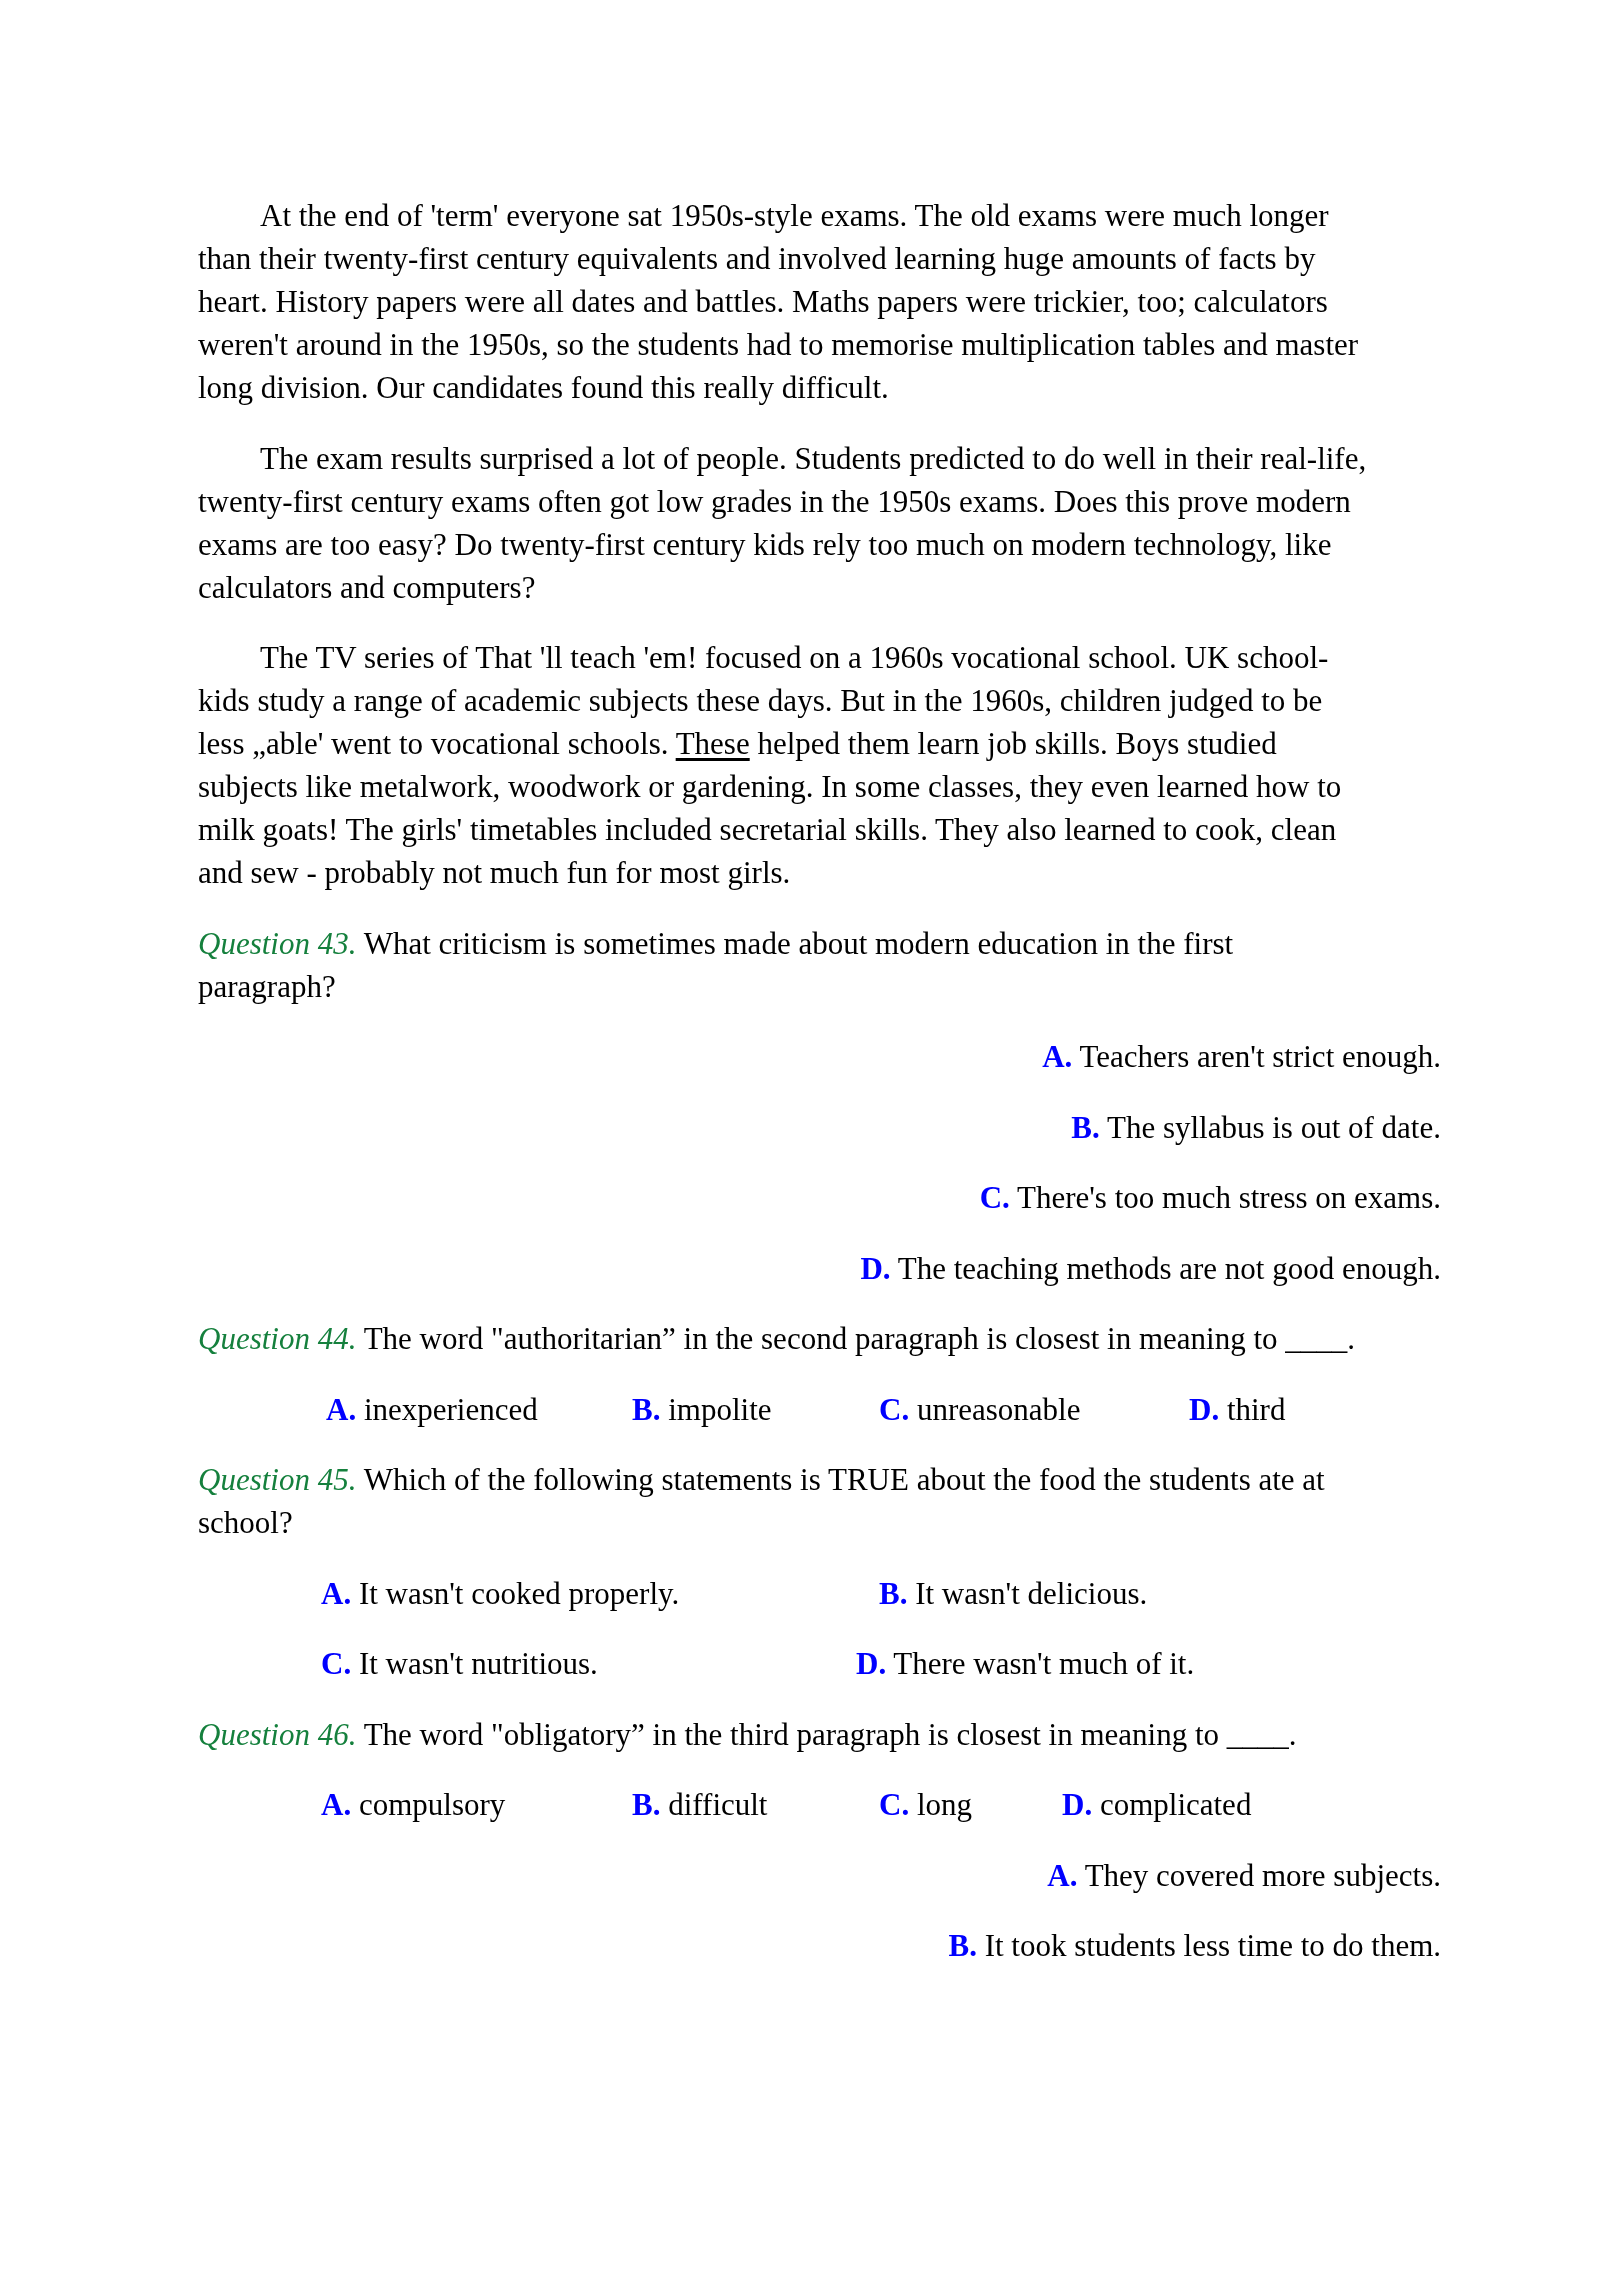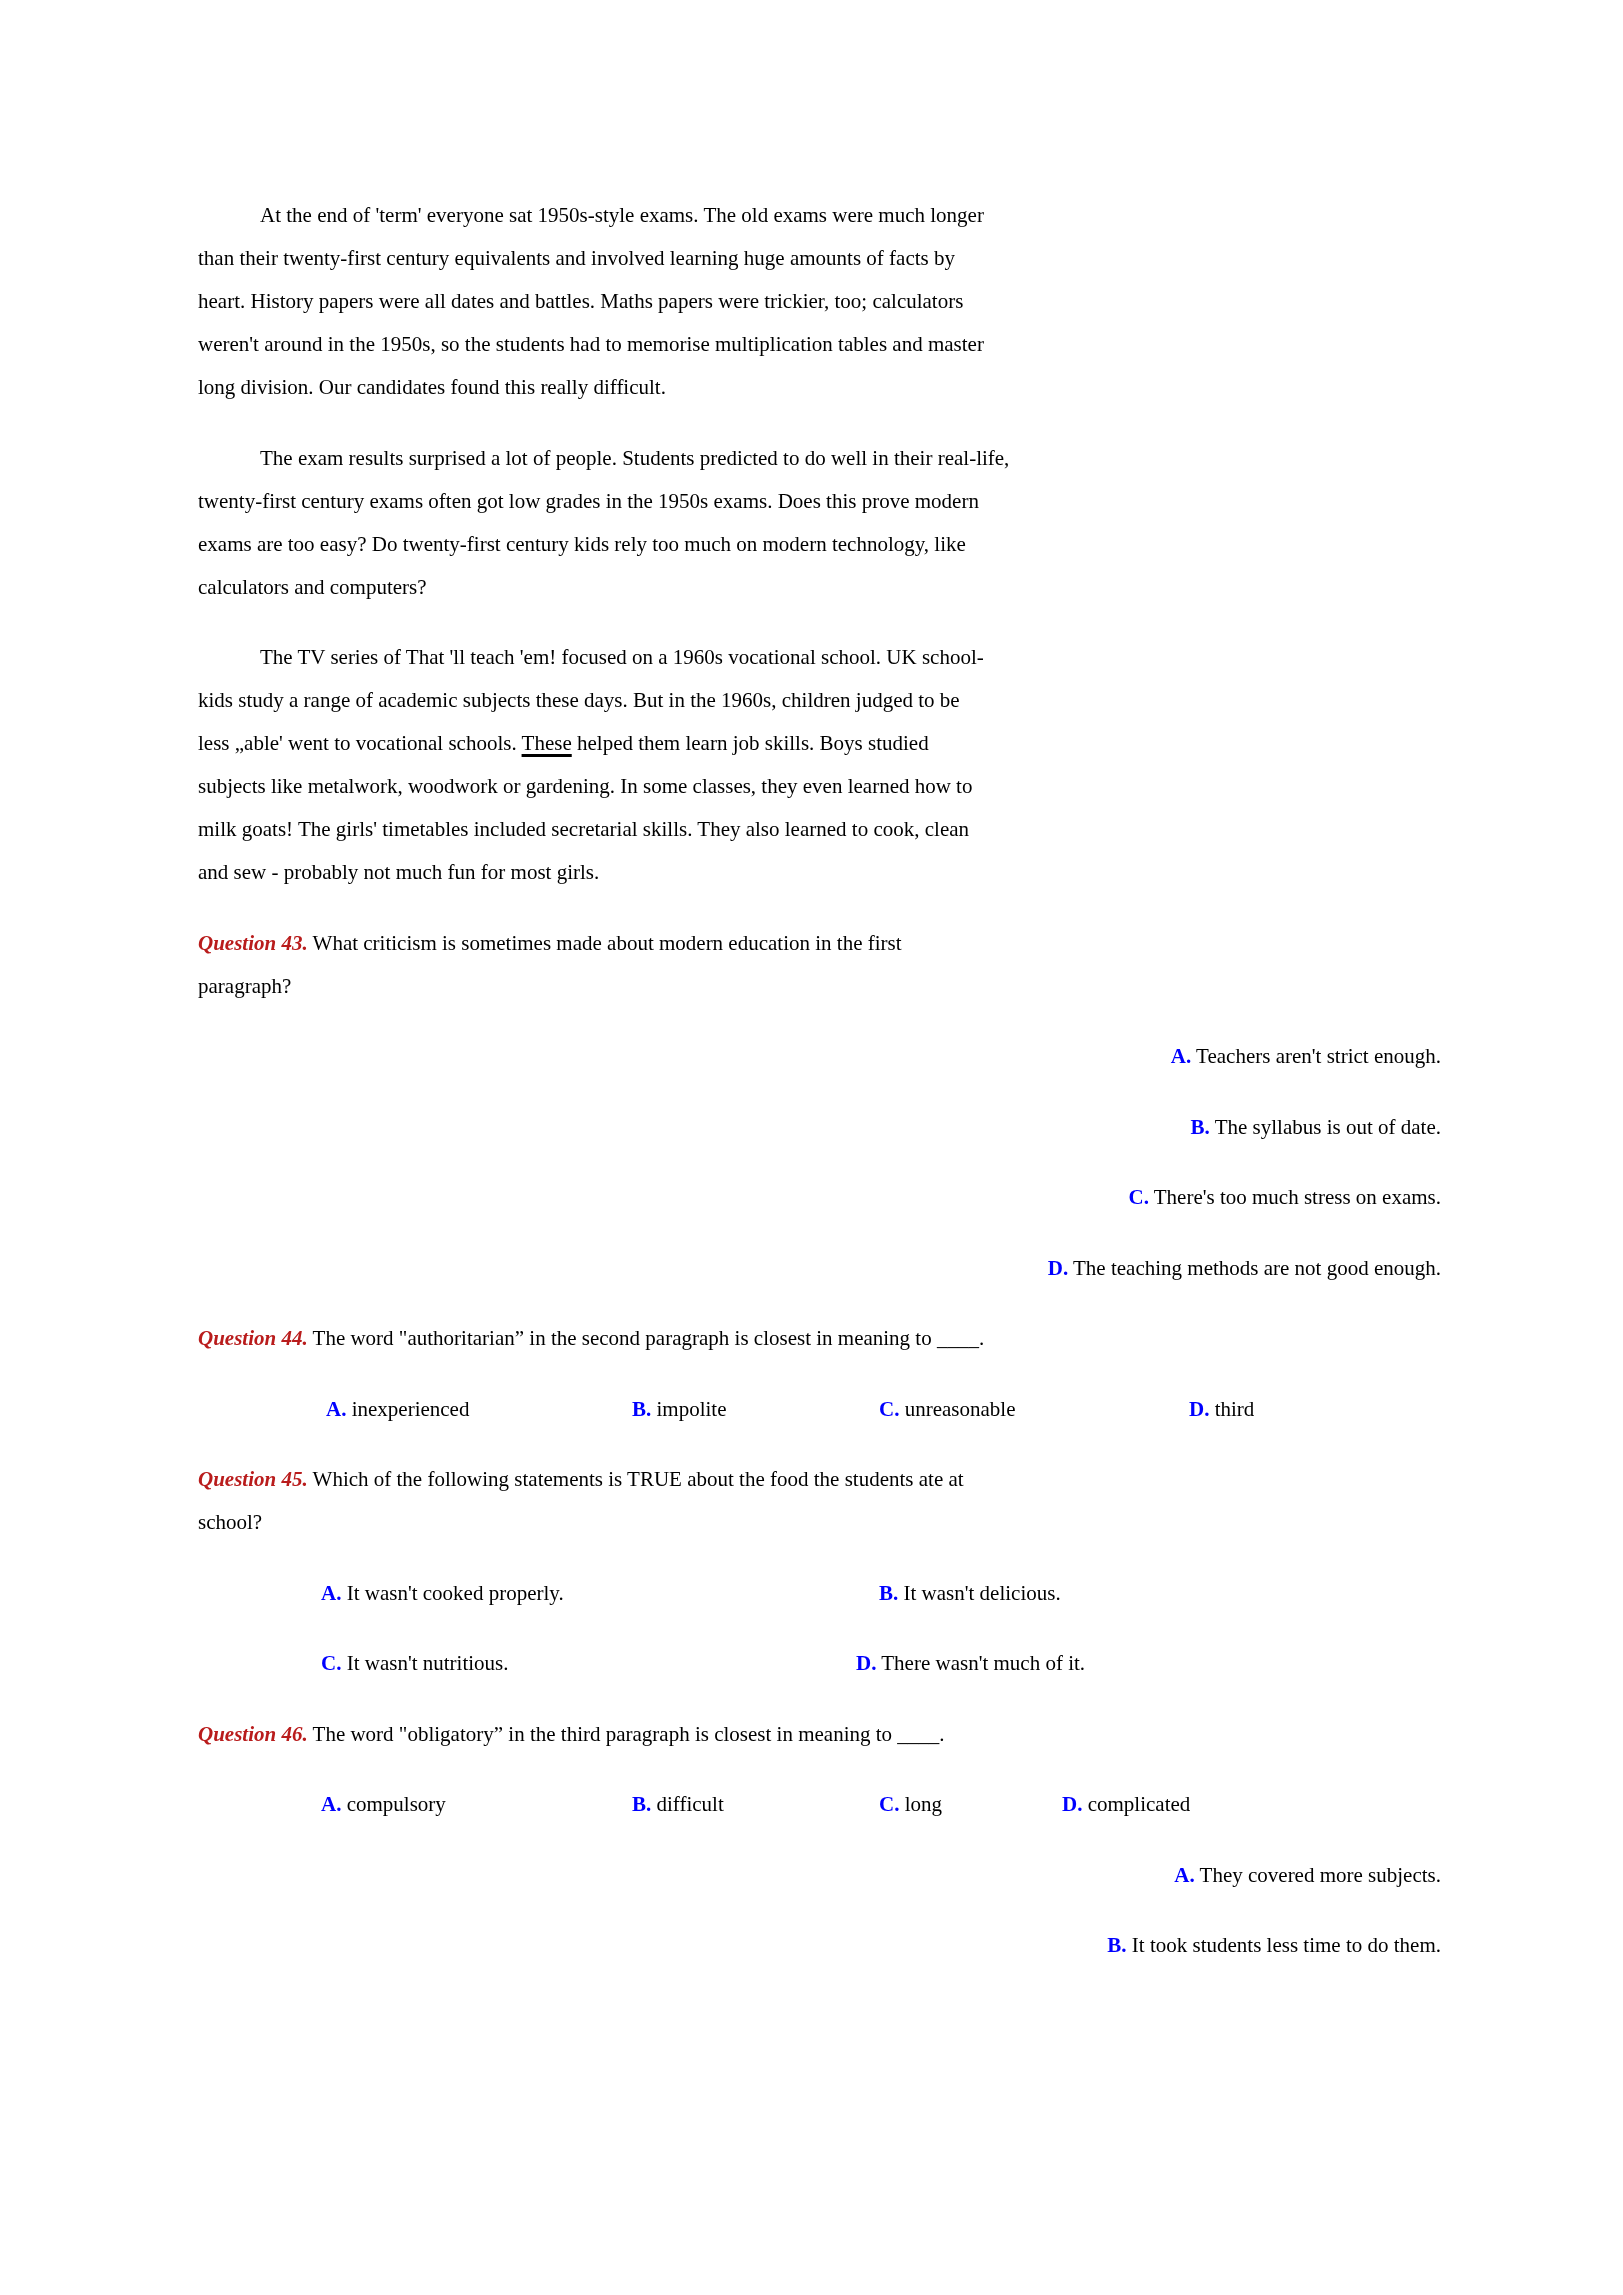--- a/index.html
+++ b/index.html
@@ -1,25 +1,25 @@
 <!DOCTYPE html>
 <html style="font-size:10.5px"><head>
 <meta charset="utf-8">
 <style>
   html, body { margin: 0; padding: 0; background: #ffffff; }
   body { width: 1623px; height: 2295px; position: relative; overflow: hidden; }
   .page {
     position: absolute; left: 198px; top: 194px; width: 1243px;
     font-family: "Liberation Serif", "DejaVu Serif", serif;
-    font-size: 21px; line-height: 43px; color: #000000;
+    font-size: 31px; line-height: 43px; color: #000000;
   }
   .block { margin: 0 0 27.5px 0; white-space: nowrap; }
   .line { display: block; }
   .para .line:first-child { padding-left: 62px; }
-  .qlabel { color: #b91c1c; font-weight: bold; font-style: italic; }
+  .qlabel { color: #15803d; font-weight: normal; font-style: italic; }
   .olabel { color: #0000ff; font-weight: bold; }
   .emph { font-weight: normal; text-decoration: underline; text-decoration-thickness: 2.6px; text-underline-offset: 3.9px; }
   .opt-row { position: relative; height: 43px; margin: 0 0 27.5px 0; white-space: nowrap; }
   .opt { position: absolute; top: 0; }
   .opt-single { padding-left: 123px; text-align: right; }
 </style>
 </head>
 <body>
 
 <div class="page">

